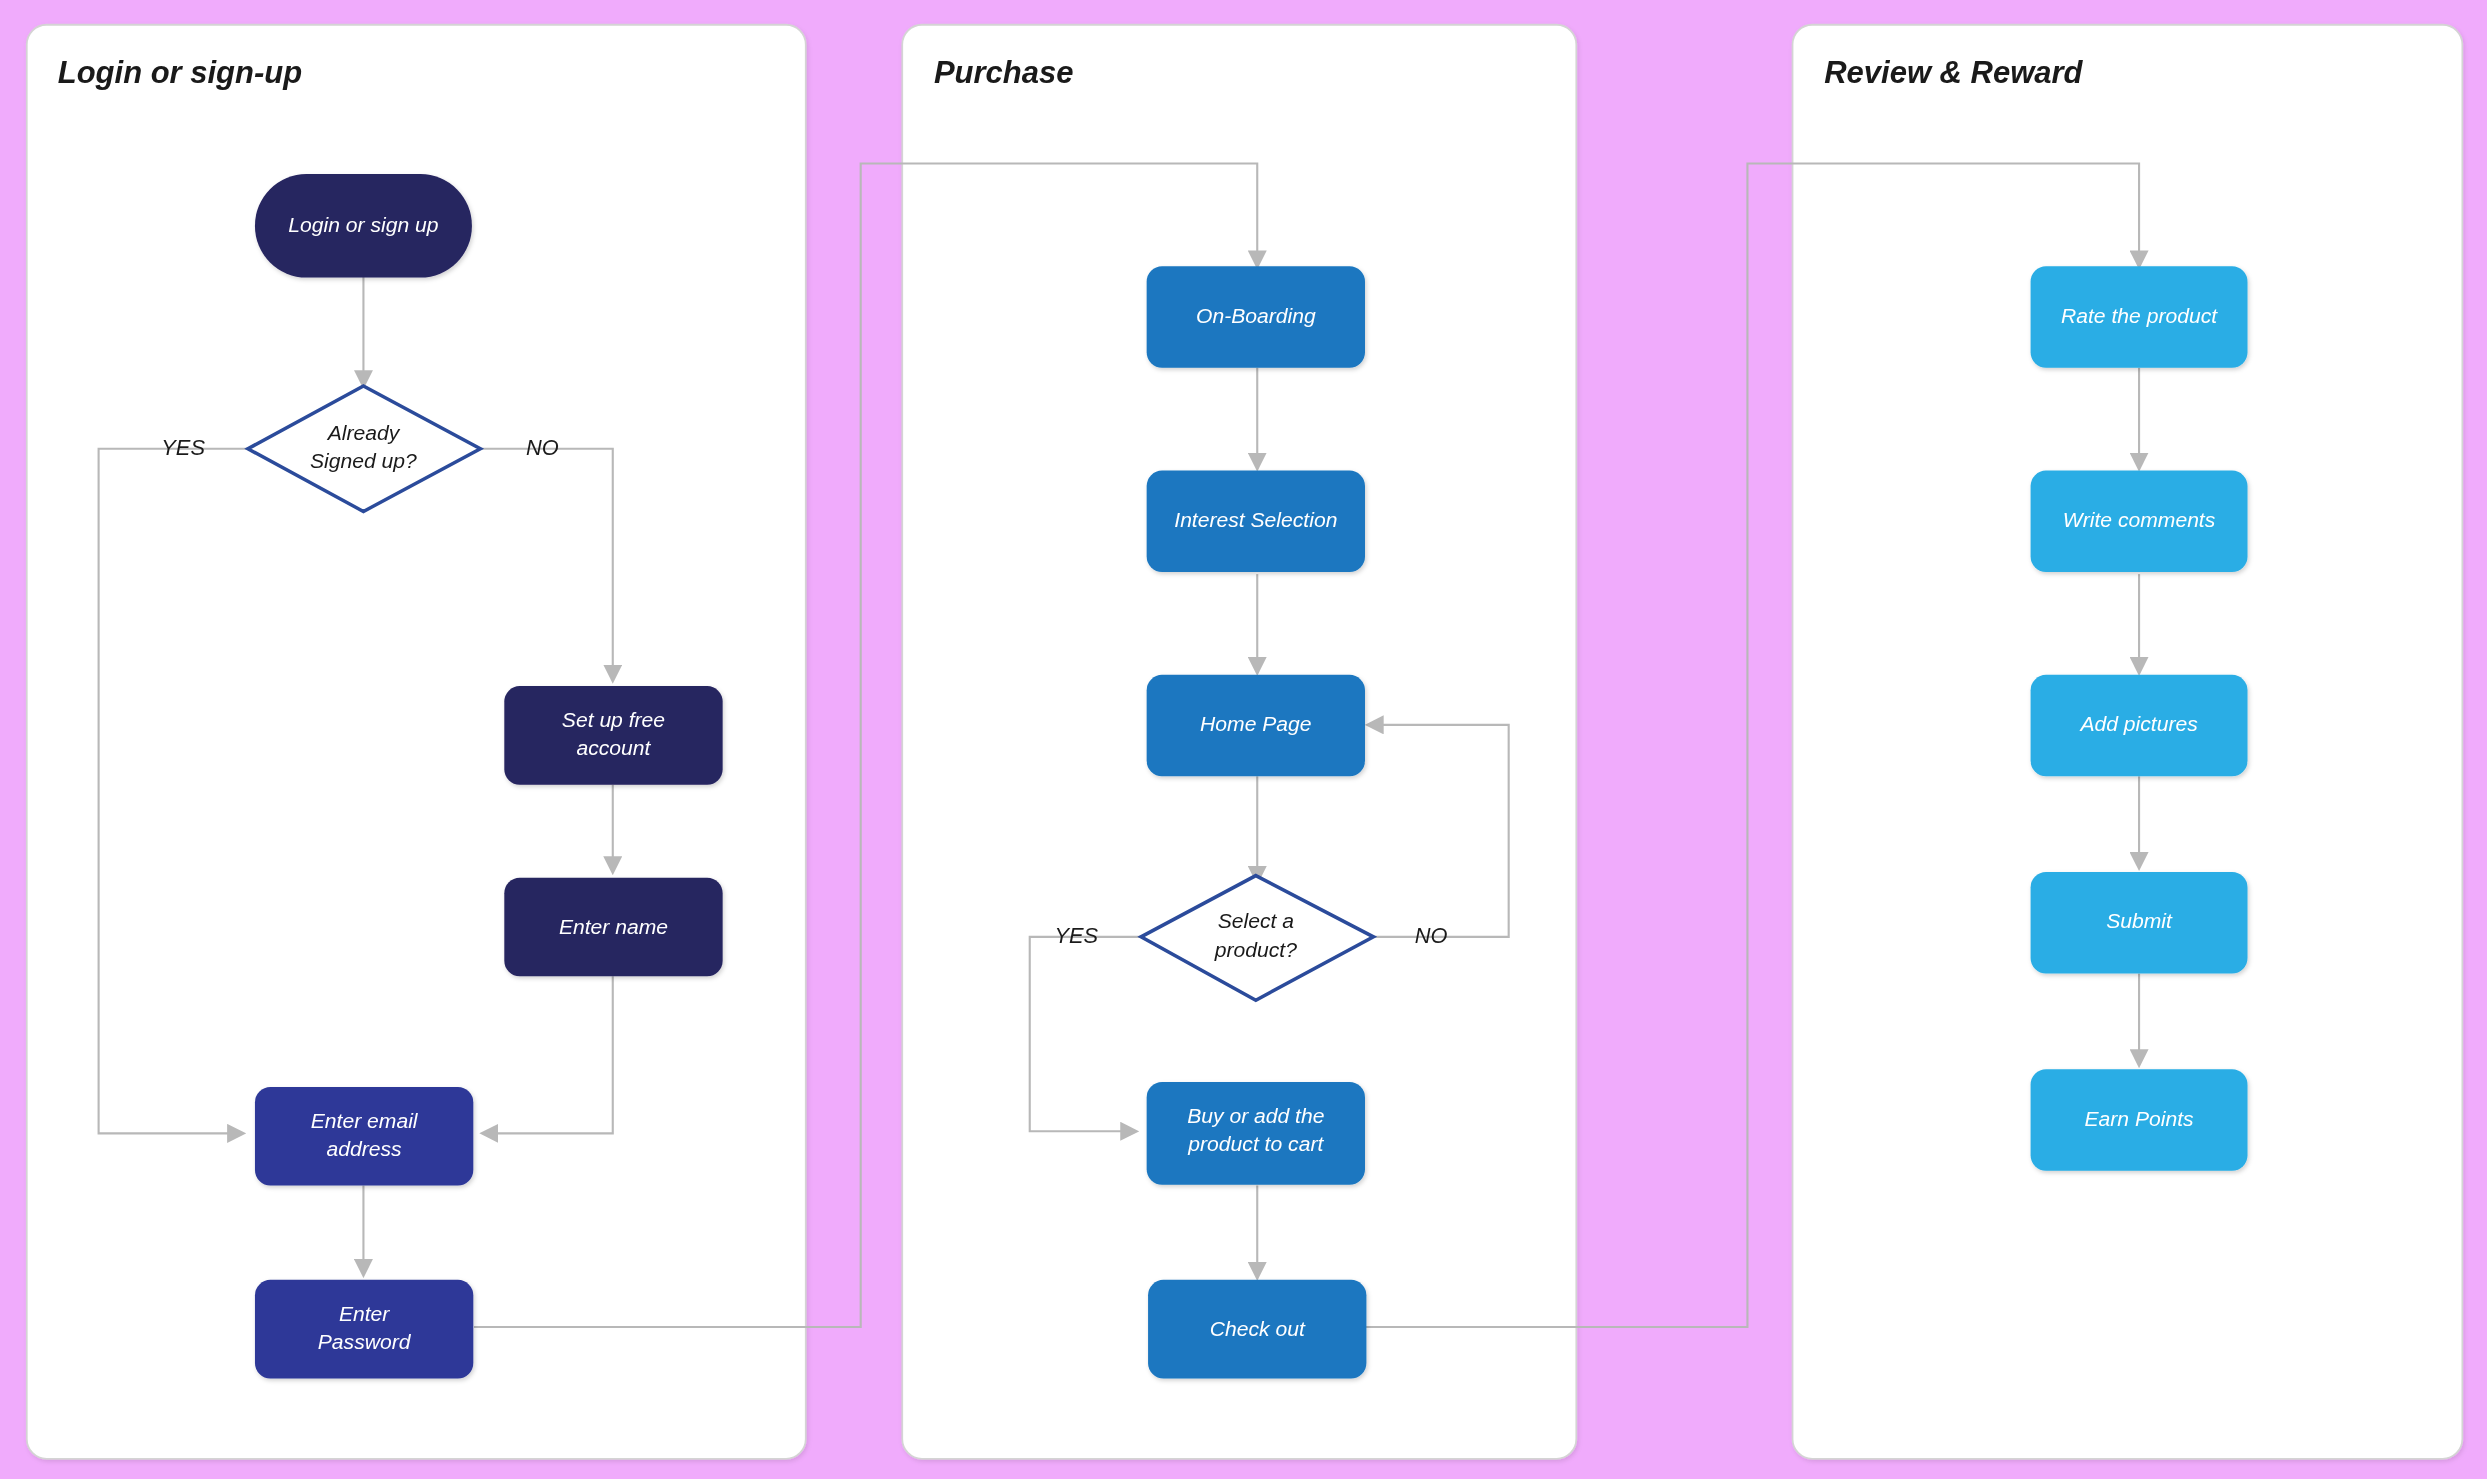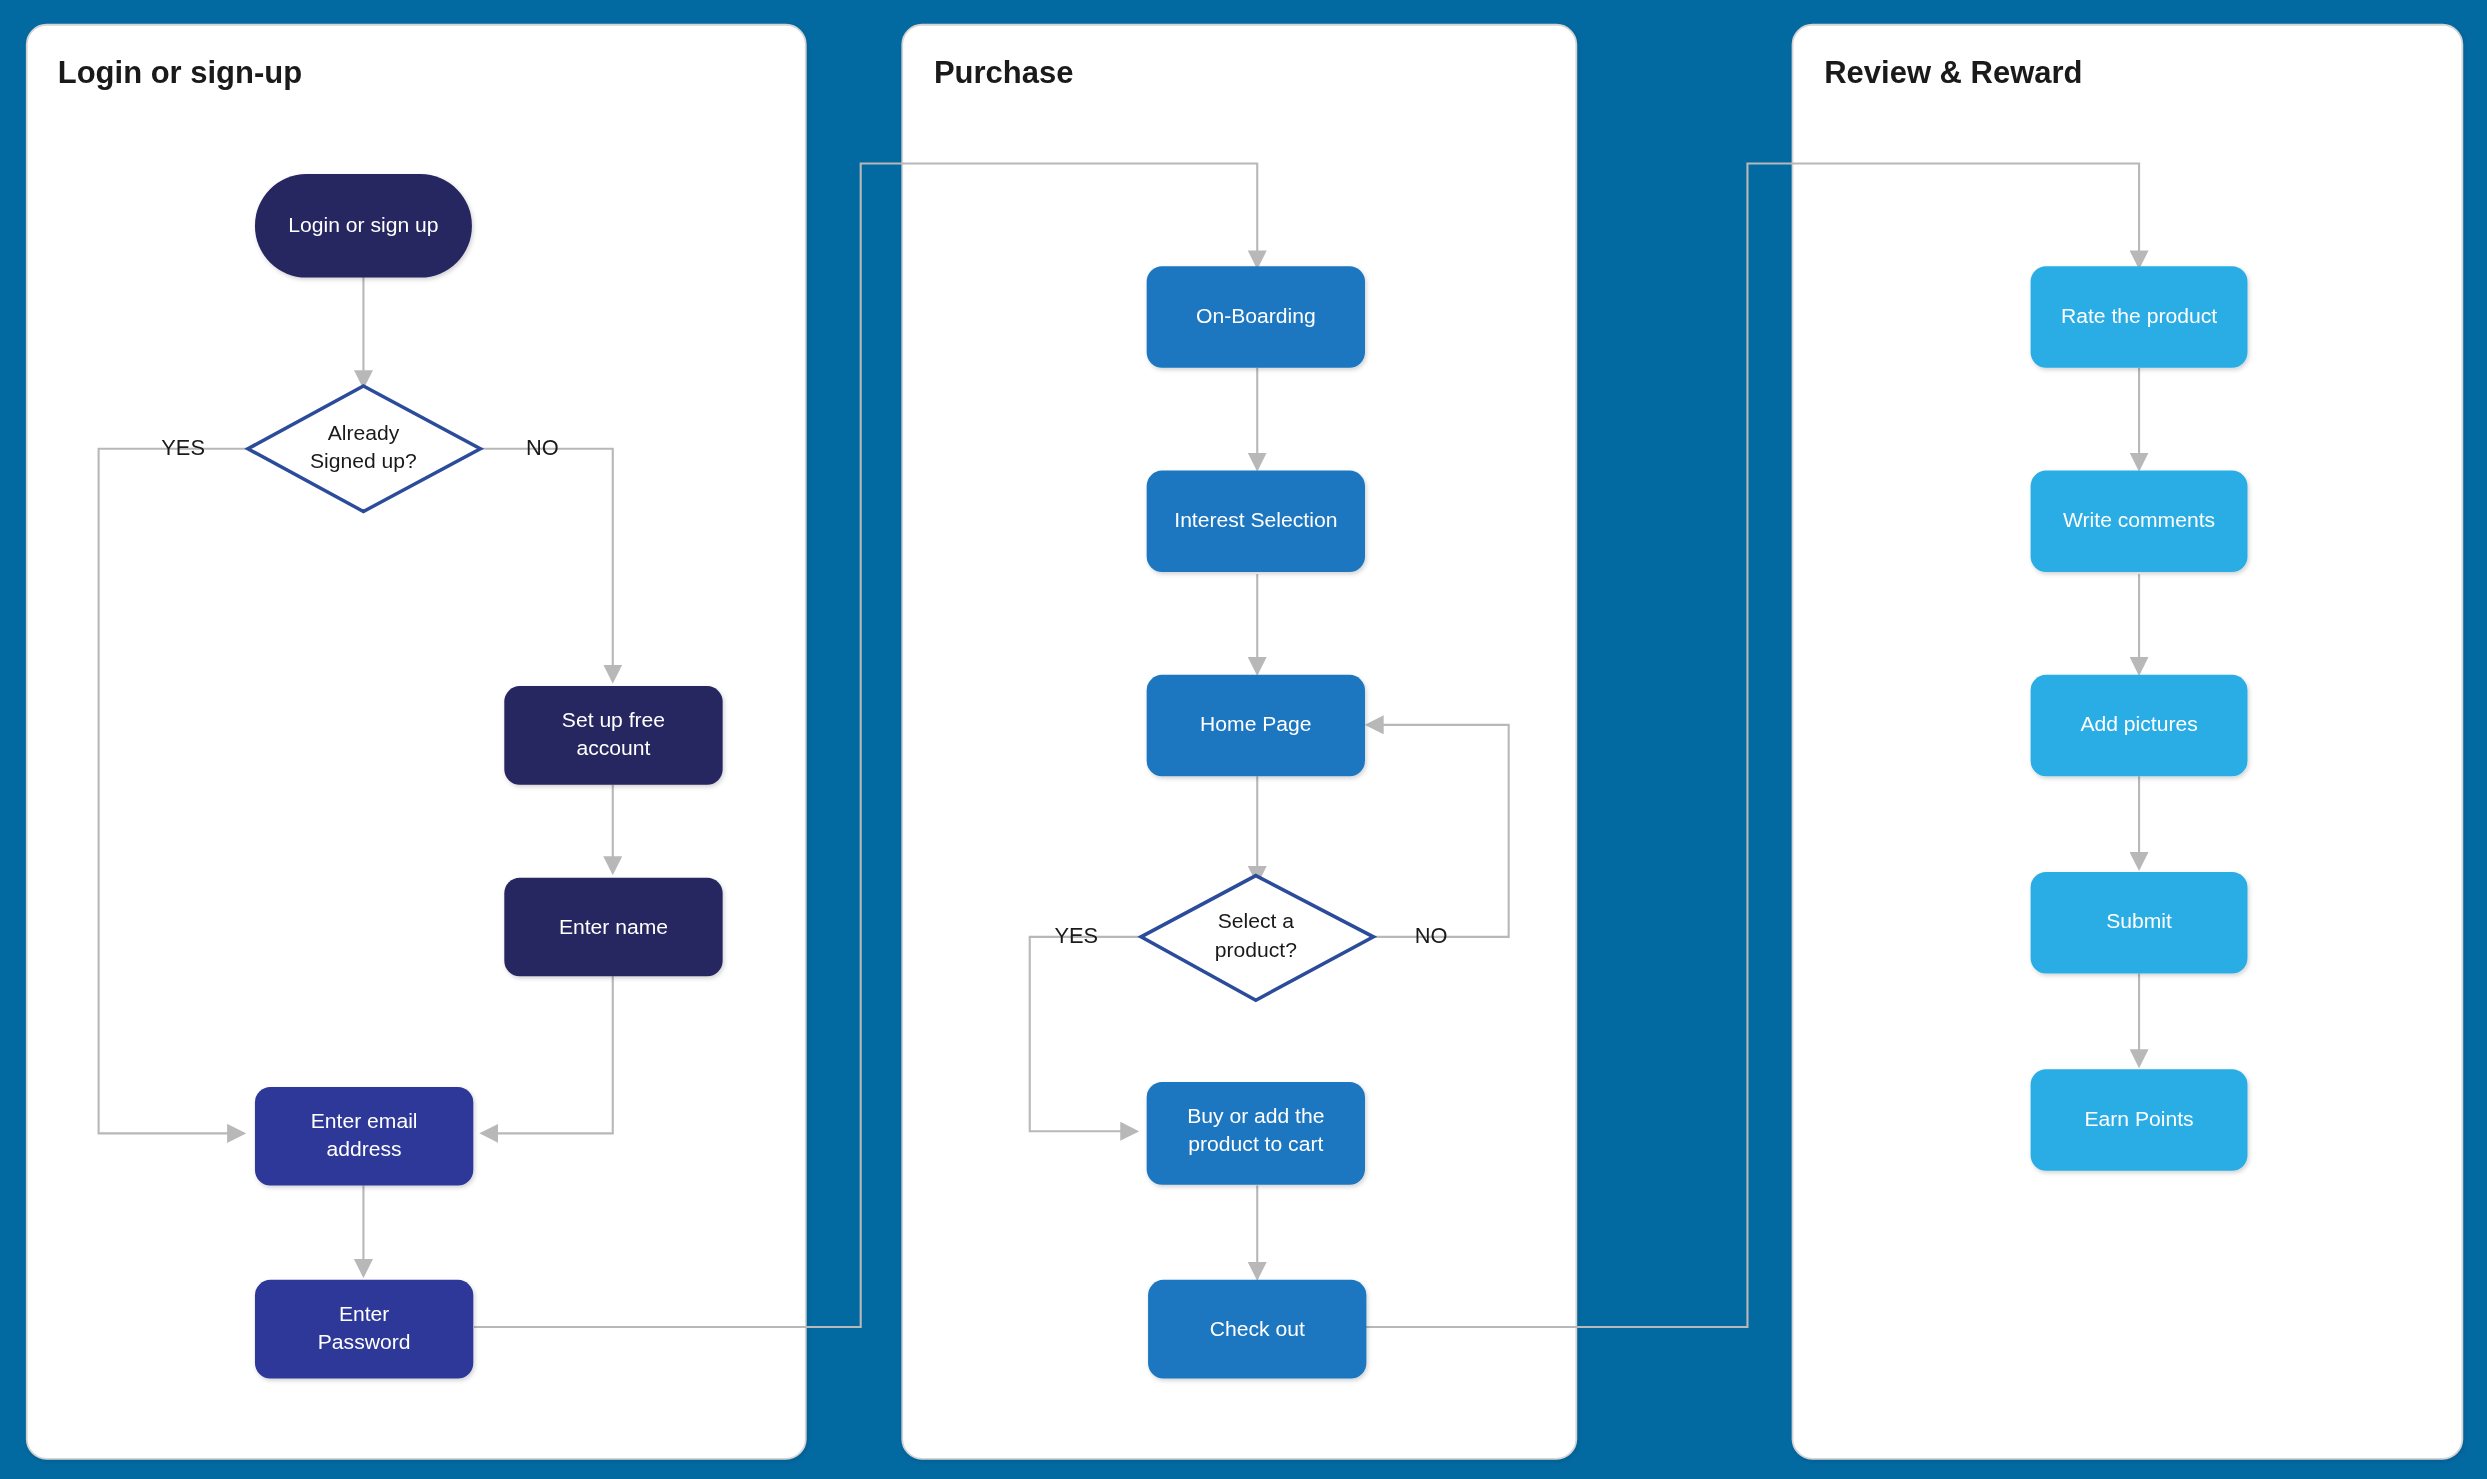--- a/index.html
+++ b/index.html
@@ -5,22 +5,23 @@
   html, body {
     margin: 0;
     padding: 0;
     background: #ffffff;
     font-family: "Liberation Sans", sans-serif;
   }
   #canvas {
     position: relative;
     width: 2487px;
     height: 1480px;
-    background: #0369a1;
+    background: #f0abfc;
     overflow: hidden;
+    font-style: italic;
   }
   svg.flow {
     position: absolute;
     top: 0; left: 0;
     width: 2487px;
     height: 1480px;
   }
   .panel-rect {
     fill: #ffffff;
     stroke: #d4d4d4;

